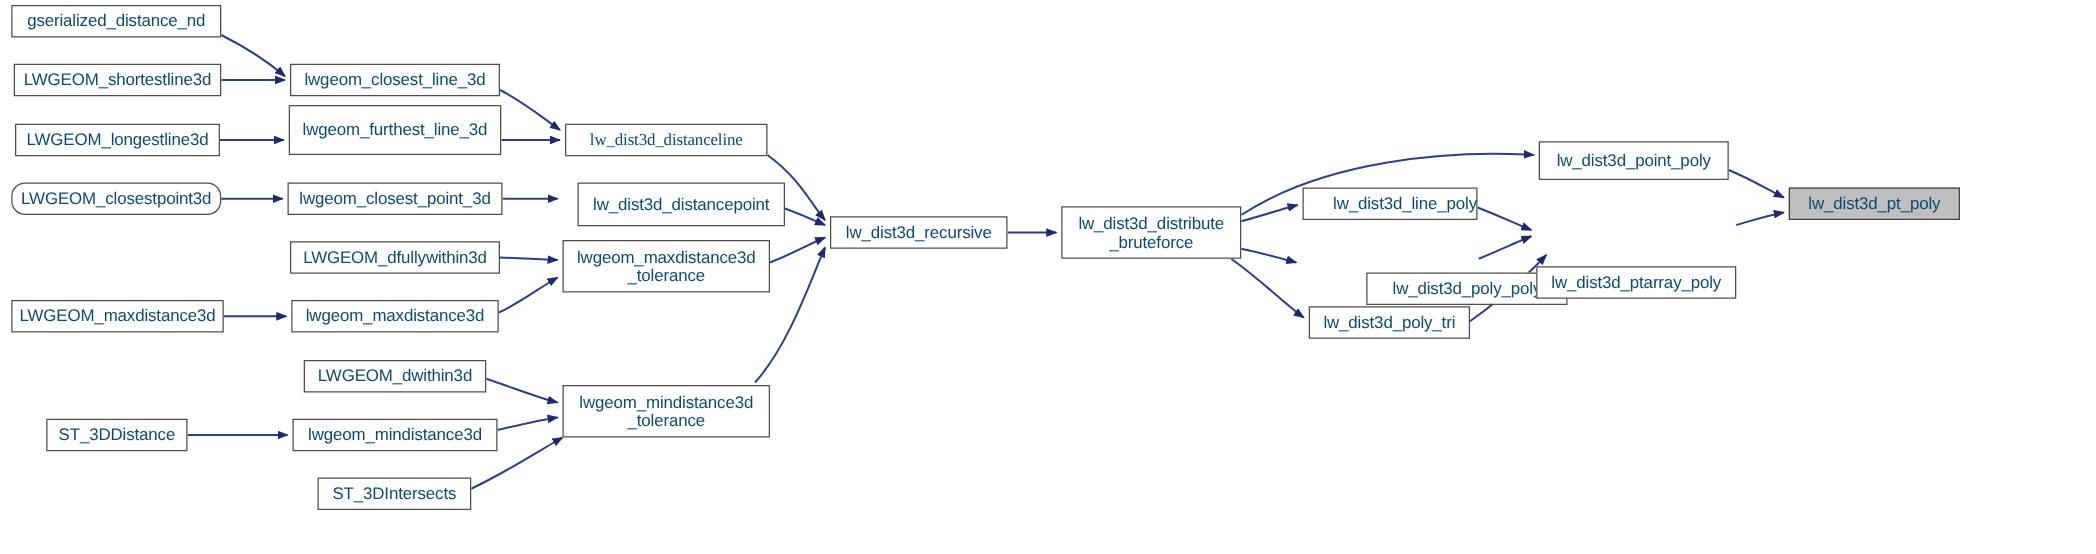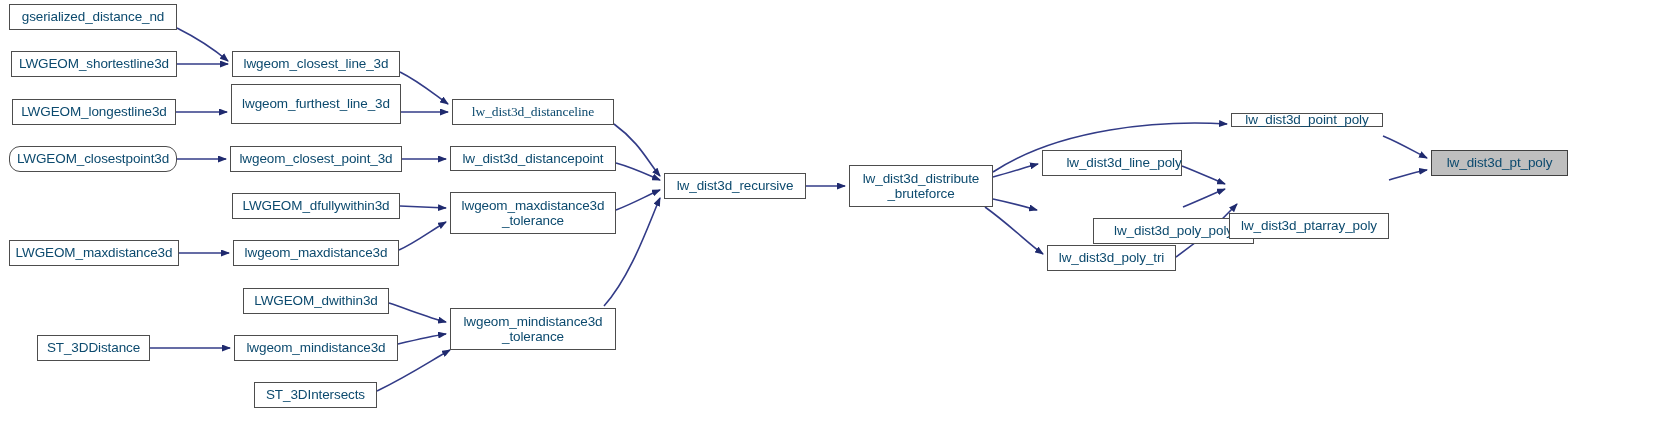--- a/index.html
+++ b/index.html
@@ -97,28 +97,28 @@
       <div class="node" style="left: 37px; top: 335px; width: 113px; height: 26px;">ST_3DDistance</div>
       <div class="node" style="left: 232px; top: 51px; width: 168px; height: 26px;">lwgeom_closest_line_3d</div>
       <div class="node" style="left: 231px; top: 84px; width: 170px; height: 40px;">lwgeom_furthest_line_3d</div>
       <div class="node" style="left: 230px; top: 146px; width: 172px; height: 26px;">lwgeom_closest_point_3d</div>
       <div class="node" style="left: 232px; top: 193px; width: 168px; height: 26px;">LWGEOM_dfullywithin3d</div>
       <div class="node" style="left: 233px; top: 240px; width: 166px; height: 26px;">lwgeom_maxdistance3d</div>
       <div class="node" style="left: 243px; top: 288px; width: 146px; height: 26px;">LWGEOM_dwithin3d</div>
       <div class="node" style="left: 234px; top: 335px; width: 164px; height: 26px;">lwgeom_mindistance3d</div>
       <div class="node" style="left: 254px; top: 382px; width: 123px; height: 26px;">ST_3DIntersects</div>
       <div class="node" style="left: 452px; top: 99px; width: 162px; height: 26px; font-family: Liberation Serif, serif;">lw_dist3d_distanceline</div>
-      <div class="node" style="left: 450px; top: 146px; width: 166px; height: 25px;">lw_dist3d_distancepoint</div>
+      <div class="node" style="left: 462px; top: 146px; width: 166px; height: 35px;">lw_dist3d_distancepoint</div>
       <div class="node two-line" style="left: 450px; top: 192px; width: 166px; height: 42px;">lwgeom_maxdistance3d
 _tolerance</div>
       <div class="node two-line" style="left: 450px; top: 308px; width: 166px; height: 42px;">lwgeom_mindistance3d
 _tolerance</div>
       <div class="node" style="left: 664px; top: 173px; width: 142px; height: 26px;">lw_dist3d_recursive</div>
       <div class="node two-line" style="left: 849px; top: 165px; width: 144px; height: 42px;">lw_dist3d_distribute
 _bruteforce</div>
-      <div class="node" style="left: 1231px; top: 113px; width: 152px; height: 14px;">lw_dist3d_point_poly</div>
+      <div class="node" style="left: 1231px; top: 113px; width: 152px; height: 31px;">lw_dist3d_point_poly</div>
       <div class="node" style="left: 1042px; top: 150px; width: 140px; height: 26px; padding-left: 24px;">lw_dist3d_line_poly</div>
       <div class="node" style="left: 1093px; top: 198px; width: 161px; height: 26px; margin-top: 20px;">lw_dist3d_poly_poly</div>
       <div class="node" style="left: 1047px; top: 245px; width: 129px; height: 26px;">lw_dist3d_poly_tri</div>
       <div class="node" style="left: 1229px; top: 173px; width: 160px; height: 26px; margin-top: 40px;">lw_dist3d_ptarray_poly</div>
       <div class="node highlight" style="left: 1431px; top: 150px; width: 137px; height: 26px;">lw_dist3d_pt_poly</div>
     </div>
 </div>
 
 </body></html>

